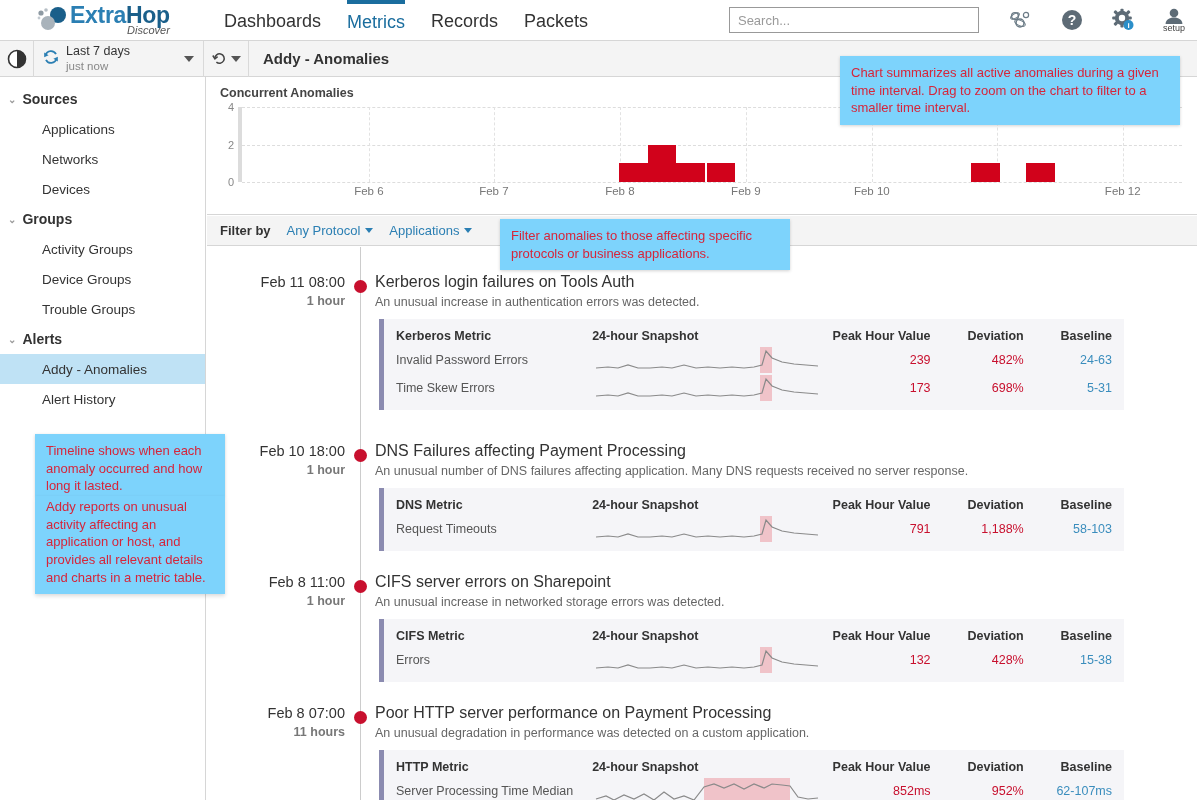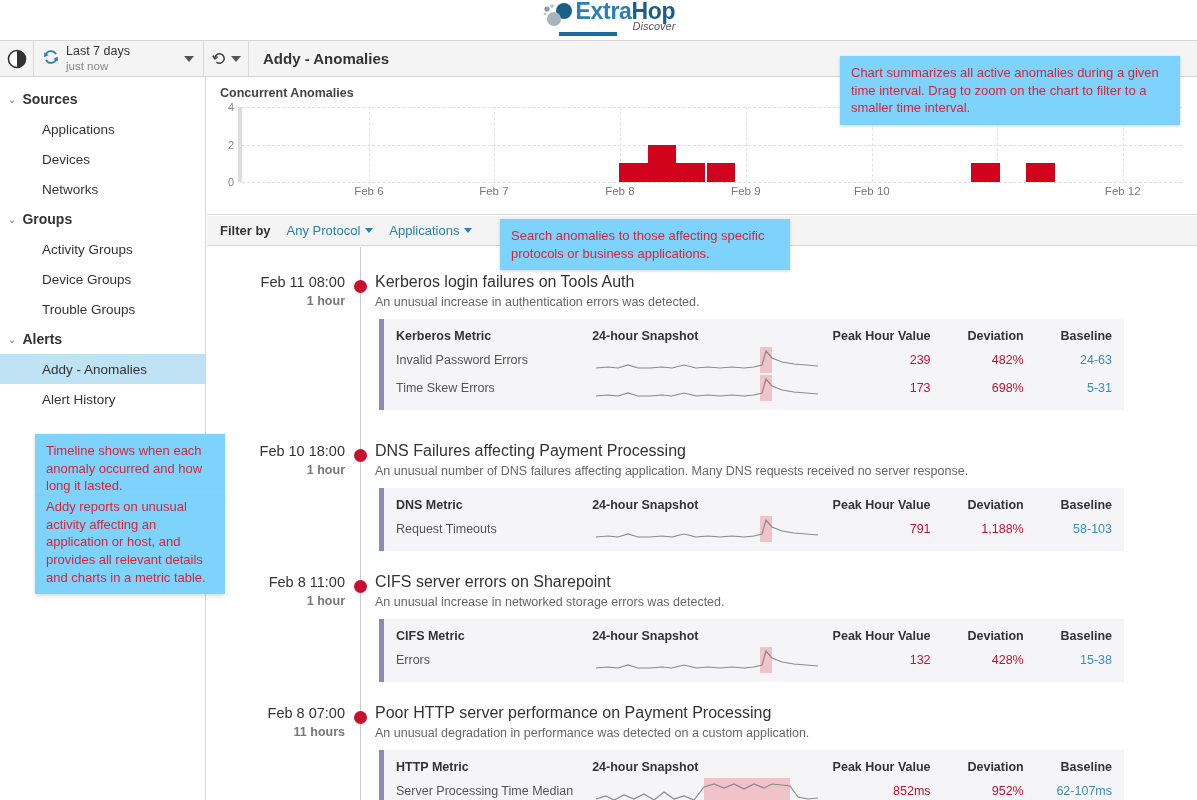--- a/index.html
+++ b/index.html
@@ -11,21 +11,21 @@
     font-family: "Liberation Sans", sans-serif;
     font-size: 13px;
     color: #333;
   }
   .app { position: relative; width: 1197px; height: 800px; }
 
   
   .topnav {
     position: absolute; top: 0; left: 0; width: 1197px; height: 41px;
     background: #fff; border-bottom: 1px solid #d6d6d6;
-    display: flex; align-items: center; flex-direction: column;
+    display: flex; align-items: center;
   }
   .logo-wrap { display:flex; align-items:flex-start; margin-left: 36px; width: 150px; position: relative; }
   .logo-mark { position: relative; width: 34px; height: 30px; margin-top: 2px; }
   .logo-text { line-height: 1; margin-left: 0px; }
   .logo-name { font-size: 23px; font-weight: bold; color: #1a5f8a; letter-spacing: -0.3px; }
   .logo-name .x { color: #2b7fb3; }
   .logo-sub { font-size: 11px; font-style: italic; color: #555; text-align: right; margin-top: -2px; }
 
   .navitems { display: flex; align-items: center; margin-left: 38px; gap: 26px; height: 41px; }
   .navitem {
@@ -255,22 +255,22 @@
     </div>
     <div class="page-title">Addy - Anomalies</div>
   </div>
 
   <div class="sidebar">
     <div class="side-group">
       <span class="chev">⌄</span>
       <span>Sources</span>
     </div>
     <div class="side-item">Applications</div>
+    <div class="side-item">Networks</div>
     <div class="side-item">Devices</div>
-    <div class="side-item">Networks</div>
 
     <div class="side-group">
       <span class="chev">⌄</span>
       <span>Groups</span>
     </div>
     <div class="side-item">Activity Groups</div>
     <div class="side-item">Device Groups</div>
     <div class="side-item">Trouble Groups</div>
 
     <div class="side-group">
@@ -464,17 +464,17 @@
                 <div class="mt-c4 mt-val">952%</div>
                 <div class="mt-c5 mt-base">62-107ms</div>
               </div>
             </div>
           </div>
         </div>
       </div>
   </div>
 
   <div class="callout" style="left:840px; top:56px; width:340px;">Chart summarizes all active anomalies during a given time interval. Drag to zoom on the chart to filter to a smaller time interval.</div>
-  <div class="callout" style="left:500px; top:219px; width:290px;">Search anomalies to those affecting specific protocols or business applications.</div>
+  <div class="callout" style="left:500px; top:219px; width:290px;">Filter anomalies to those affecting specific protocols or business applications.</div>
   <div class="callout" style="left:35px; top:434px; width:190px; padding-bottom:2px;">Timeline shows when each anomaly occurred and how long it lasted.</div>
   <div class="callout" style="left:35px; top:496px; width:190px; box-shadow:0 2px 4px rgba(0,0,0,0.15); padding-top:2px;">Addy reports on unusual activity affecting an application or host, and provides all relevant details and charts in a metric table.</div>
 
 </div>
 
 </body></html>

